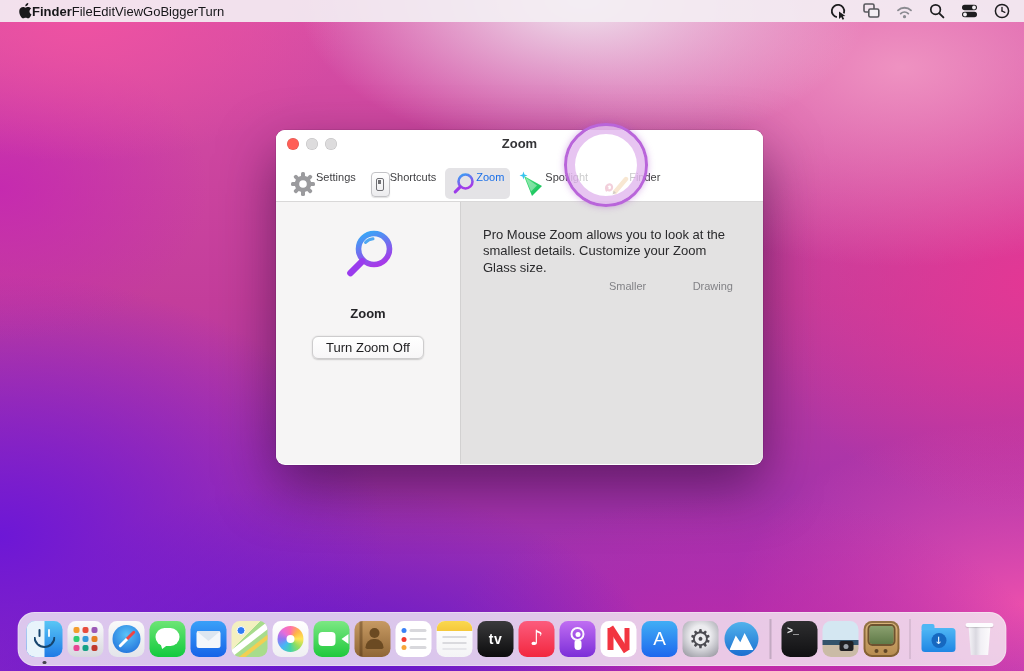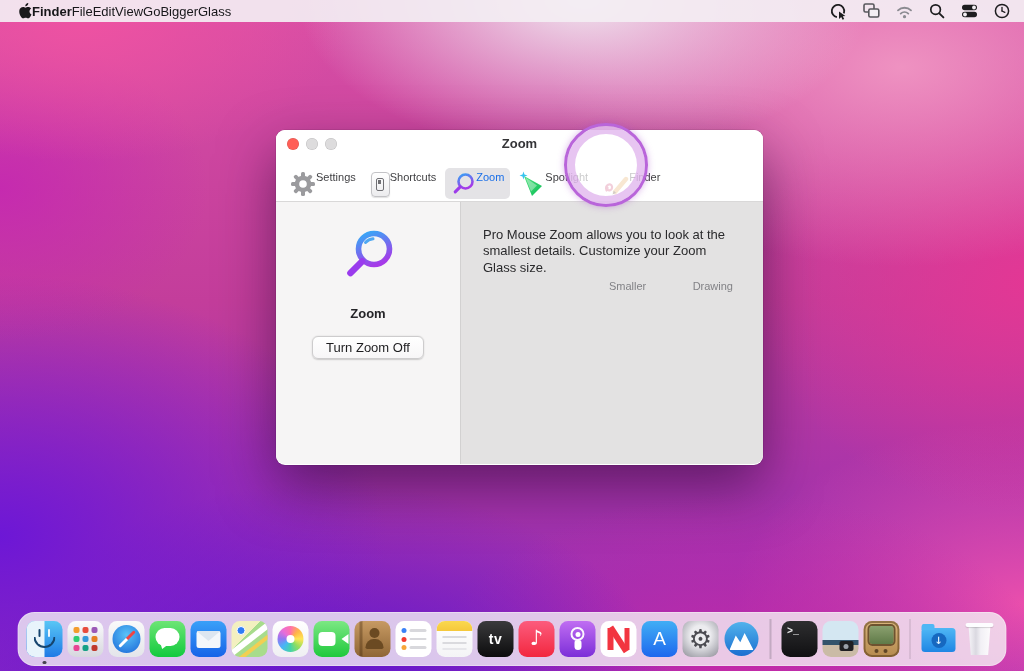--- a/index.html
+++ b/index.html
@@ -209,21 +209,21 @@
         <svg width="14" height="16" viewBox="0 0 17 20">
             <path fill="#1a1a1c" d="M14.1 10.6c0-2.4 2-3.6 2.1-3.7-1.1-1.7-2.9-1.9-3.5-2-1.5-.2-2.9.9-3.6.9-.7 0-1.9-.9-3.1-.9C4.4 5 2.9 5.9 2.1 7.3c-1.7 2.9-.4 7.2 1.2 9.5.8 1.2 1.7 2.5 3 2.4 1.2 0 1.6-.8 3-.8s1.8.8 3.1.8c1.3 0 2.1-1.2 2.9-2.3.9-1.3 1.3-2.6 1.3-2.7-.1-.1-2.5-1-2.5-3.6zM11.6 2.9c.6-.8 1.1-1.9 1-3-.9 0-2.1.6-2.8 1.4-.6.7-1.1 1.8-1 2.9 1.1.1 2.1-.5 2.8-1.3z"></path>
           </svg>
       </span>
       <span class="mb-item app-name">Finder</span>
       <span class="mb-item">File</span>
       <span class="mb-item">Edit</span>
       <span class="mb-item">View</span>
       <span class="mb-item">Go</span>
       <span class="mb-item">Bigger</span>
-      <span class="mb-item">Glass</span>
+      <span class="mb-item">Turn</span>
     </div>
     <div class="mb-right">
       <span class="mb-icon">
         <svg width="17" height="17" viewBox="0 0 17 17">
             <circle cx="8" cy="8" r="6.2" fill="none" stroke="#1d1d1f" stroke-width="1.8" stroke-dasharray="30 9" transform="rotate(100 8 8)"></circle>
             <path fill="#1d1d1f" d="M9 8.5 L9 16 L11.2 14 L12.6 16.8 L14.2 16 L12.8 13.3 L15.4 13 Z"></path>
           </svg>
       </span>
       <span class="mb-icon">
         <svg width="17" height="16" viewBox="0 0 17 16">

